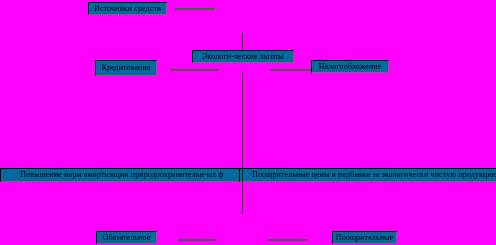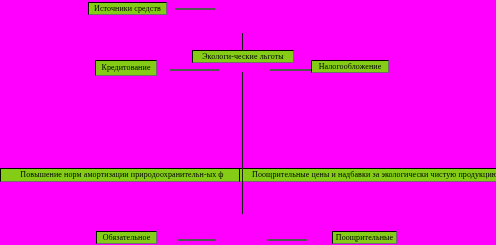--- a/index.html
+++ b/index.html
@@ -15,21 +15,21 @@
   }
   #canvas {
     position: relative;
     width: 496px;
     height: 245px;
     background: #FF00FF;
   }
   .node {
     position: absolute;
     box-sizing: border-box;
-    background: #84cc16;
+    background: #0369a1;
     color: #000000;
     border-top: 1px solid #000000;
     border-left: 1px solid #000000;
     border-right: 1px solid #6e6e6e;
     border-bottom: 1px solid #6e6e6e;
     font-size: 8px;
     line-height: 1;
     white-space: nowrap;
     display: flex;
     align-items: center;

